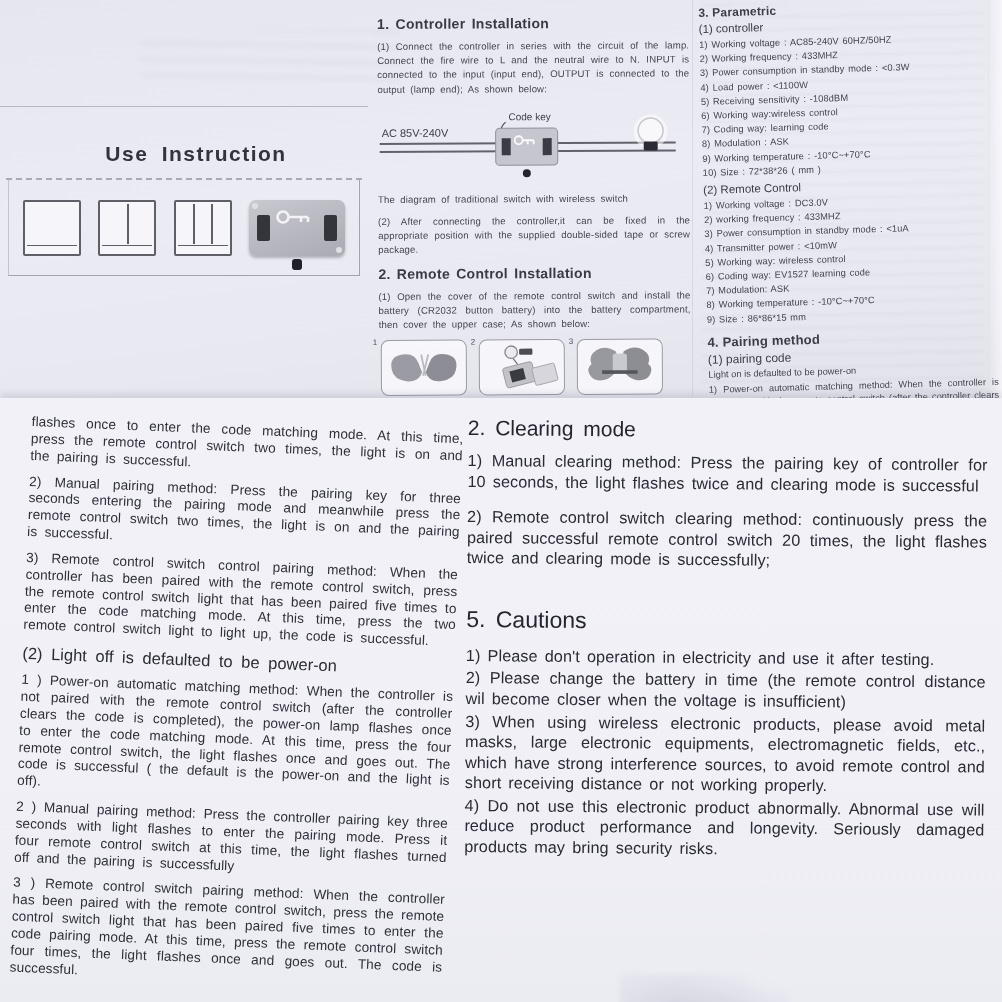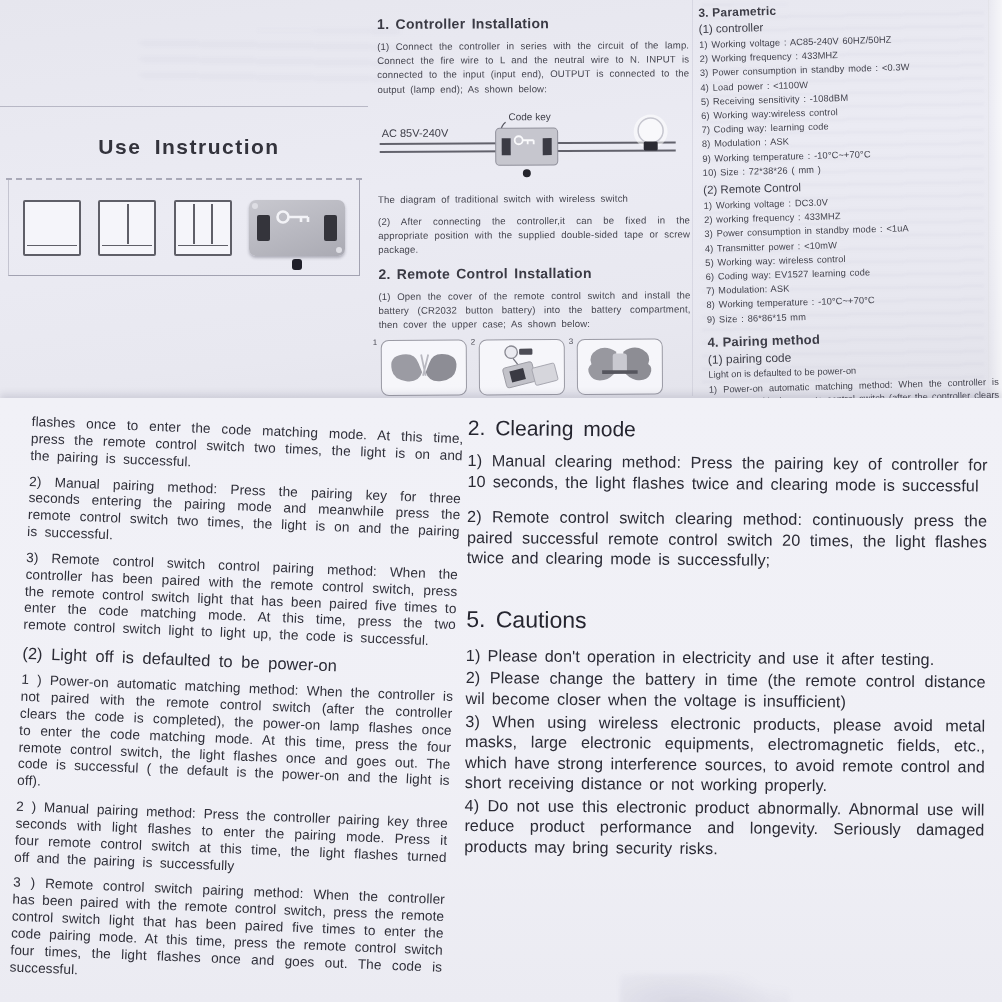--- a/index.html
+++ b/index.html
@@ -9,21 +9,21 @@
   
   .top{position:absolute;left:0;top:0;width:1002px;height:400px;
     background:linear-gradient(173deg,#e6e6ee 0%,#ebebf3 45%,#e8e8f0 75%,#e2e2ea 100%);}
   .photo-edge{position:absolute;right:0;top:0;width:13px;height:398px;
     background:linear-gradient(90deg,rgba(255,255,255,0),rgba(255,255,255,.6));
     border-left:1px solid rgba(100,100,125,.12);}
   .col-sep{position:absolute;left:692px;top:0;height:396px;border-left:1px solid rgba(120,120,145,.15);}
 
   
   .top-rule{position:absolute;left:0;top:106px;width:368px;border-top:1px solid rgba(125,125,145,.45);}
-  .use-title{position:absolute;left:0;top:130px;width:368px;margin:5px;text-align:center;
+  .use-title{position:absolute;left:0;top:130px;width:368px;margin:12px;text-align:center;
     font-size:21px;font-weight:bold;letter-spacing:1.5px;color:#33333c;word-spacing:6px;}
   .dashed-rule{position:absolute;left:6px;top:178px;width:356px;border-top:2px dashed rgba(115,115,135,.55);}
   .panel-box{position:absolute;left:8px;top:180px;width:352px;height:96px;
     border-right:1.5px solid rgba(105,105,125,.55);border-bottom:1.5px solid rgba(105,105,125,.55);
     border-left:1px solid rgba(125,125,145,.35);
     display:flex;align-items:center;justify-content:space-between;padding:0 14px;box-sizing:border-box;}
   .sw{width:54px;height:52px;border:2px solid #5f5f68;background:rgba(251,251,254,.65);
     border-radius:2px;position:relative;}
   .sw::after{content:"";position:absolute;left:2px;right:2px;bottom:4px;height:4px;
     border-top:1.5px solid #5f5f68;}

